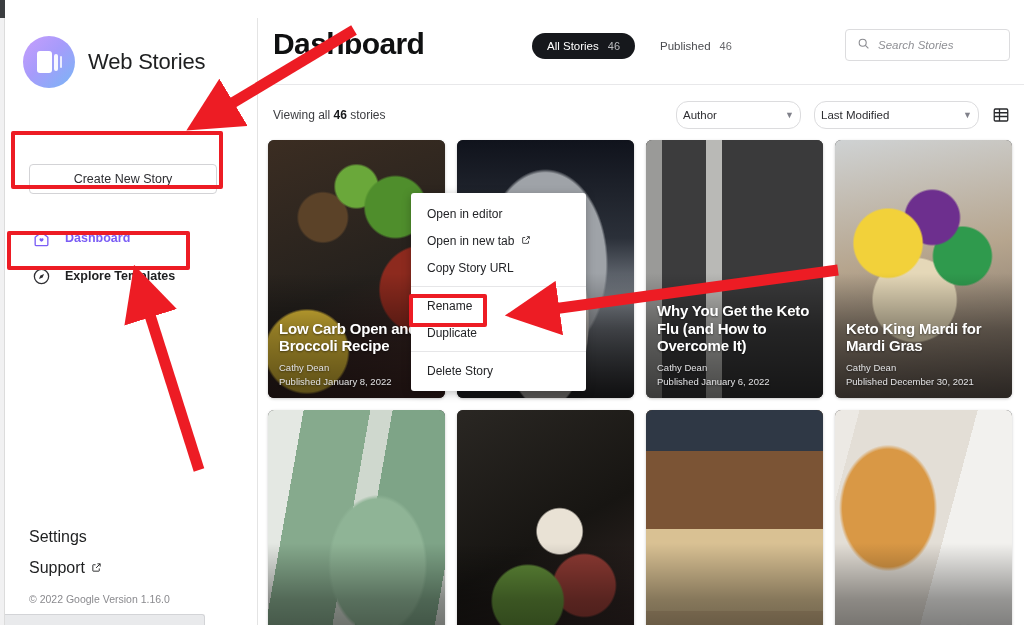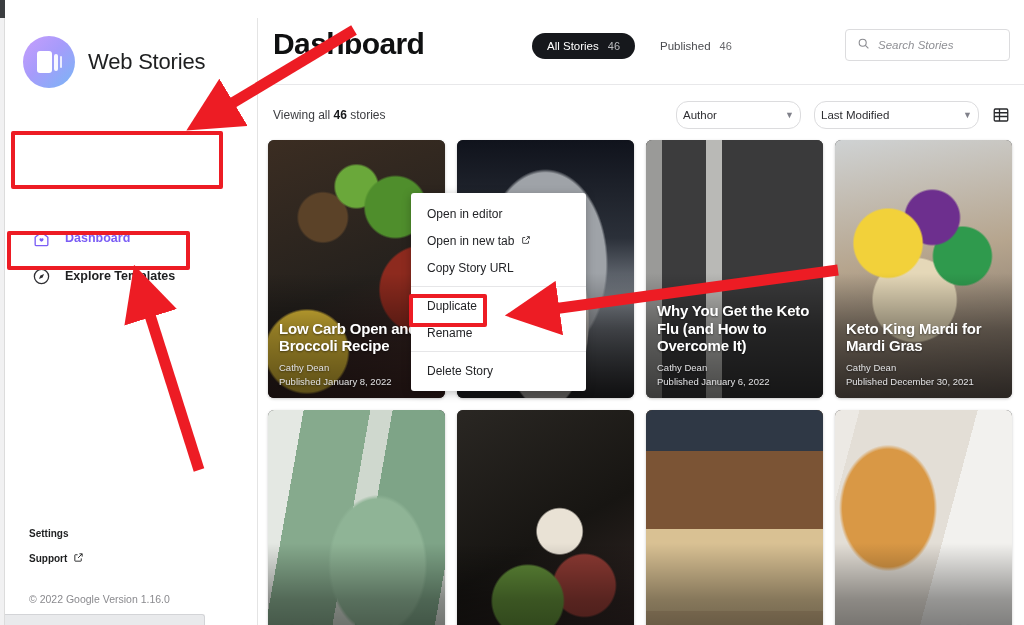--- a/index.html
+++ b/index.html
@@ -49,21 +49,21 @@
   .nav-item {
     display:flex; align-items:center; gap:14px; height:28px;
     font-size:12.5px; font-weight:bold; color:#1e1f20; cursor:pointer;
     margin-bottom:10px; padding-left:4px;
   }
   .nav-item.active { color:#7b5ef5; }
   .nav-ico { width:20px; height:20px; flex:0 0 20px; display:flex; align-items:center; justify-content:center;}
 
   .footer-links { position:absolute; left:24px; top:510px; }
   .footer-link {
-    font-size:10px; font-weight:bold; color:#1e1f20; margin-bottom:13px;
+    font-size:16px; font-weight:normal; color:#1e1f20; margin-bottom:13px;
     display:flex; align-items:center; gap:6px; cursor:pointer;
   }
   .copyright { position:absolute; left:24px; top:575px; font-size:10.5px; color:#8a8a8e; }
 
   
   .main { position:absolute; left:259px; top:0; width:765px; height:625px; background:#fff; }
   .page-title {
     position:absolute; left:14px; top:27px; font-size:30px; font-weight:bold;
     color:#0f1011; letter-spacing:-0.6px;
   }
@@ -195,20 +195,21 @@
 
     <div class="brand">
       <div class="brand-logo">
         <div class="sheet"></div>
           <div class="bar1"></div>
           <div class="bar2"></div>
       </div>
       <div class="brand-title">Web Stories</div>
     </div>
 
+    <button class="create-btn">Create New Story</button>
 
     <div class="nav">
       <div class="nav-item active">
         <span class="nav-ico">
           <svg width="19" height="19" viewBox="0 0 24 24" fill="none" stroke="#7b5ef5" stroke-width="1.7">
             <path d="M4 10.5 12 4l8 6.5V20a1 1 0 0 1-1 1H5a1 1 0 0 1-1-1z"></path>
             <path d="M12 16.2c-1.6-1.2-2.6-2-2.6-3a1.4 1.4 0 0 1 2.6-.75A1.4 1.4 0 0 1 14.6 13.2c0 1-1 1.8-2.6 3z" fill="#7b5ef5" stroke="none"></path>
           </svg>
         </span>
         <span>Dashboard</span>
@@ -385,24 +386,24 @@
             <path d="M20 4 11 13"></path>
           <path d="M18 14v5a1 1 0 0 1-1 1H5a1 1 0 0 1-1-1V7a1 1 0 0 1 1-1h5"></path>
         </svg>
       </span>
     </div>
     <div class="ctx-item">
       <span>Copy Story URL</span>
     </div>
     <div class="ctx-sep"></div>
     <div class="ctx-item">
+      <span>Rename</span>
+    </div>
+    <div class="ctx-item">
       <span>Duplicate</span>
-    </div>
-    <div class="ctx-item">
-      <span>Rename</span>
     </div>
     <div class="ctx-sep"></div>
     <div class="ctx-item">
       <span>Delete Story</span>
     </div>
   </div>
 
   <div class="anno-box" style="left:11px; top:131px; width:212px; height:58px;"></div>
   <div class="anno-box" style="left:7px; top:231px; width:183px; height:39px;"></div>
   <div class="anno-box" style="left:409px; top:294px; width:78px; height:33px;"></div>

